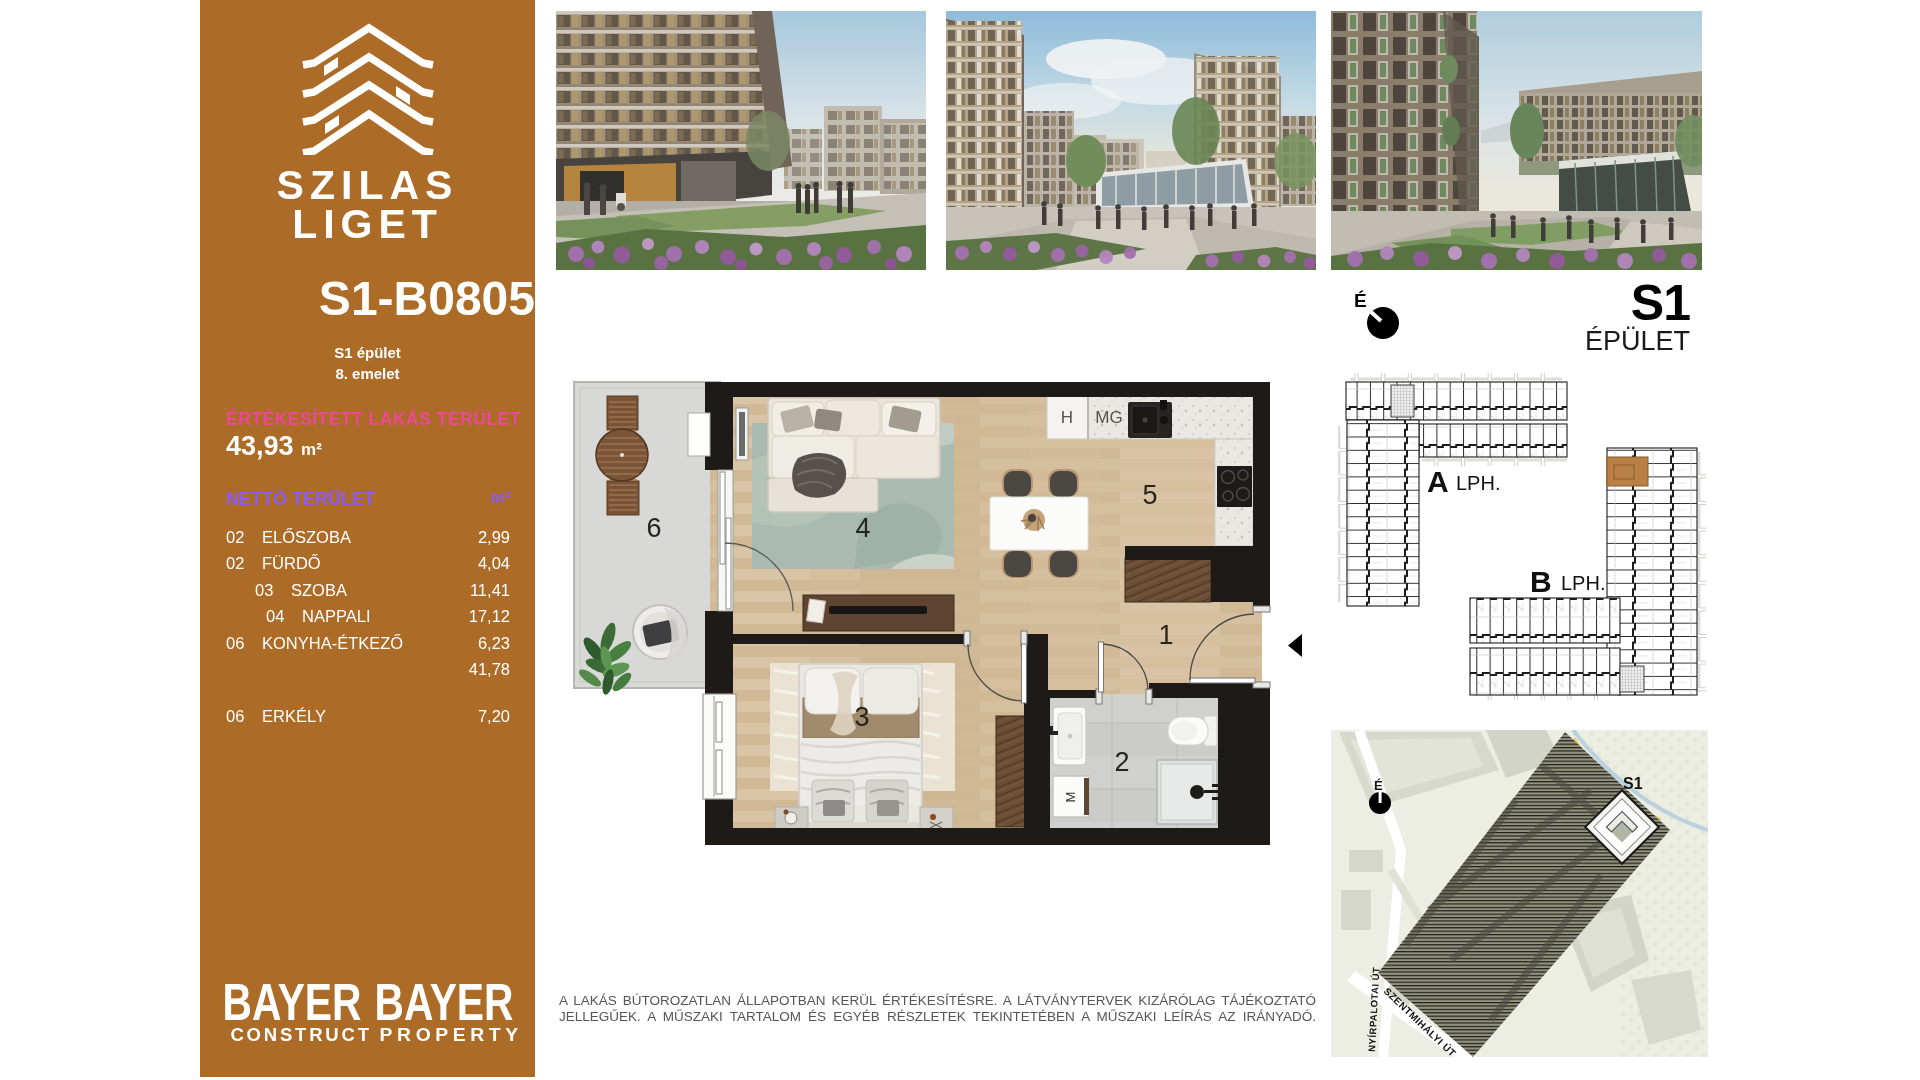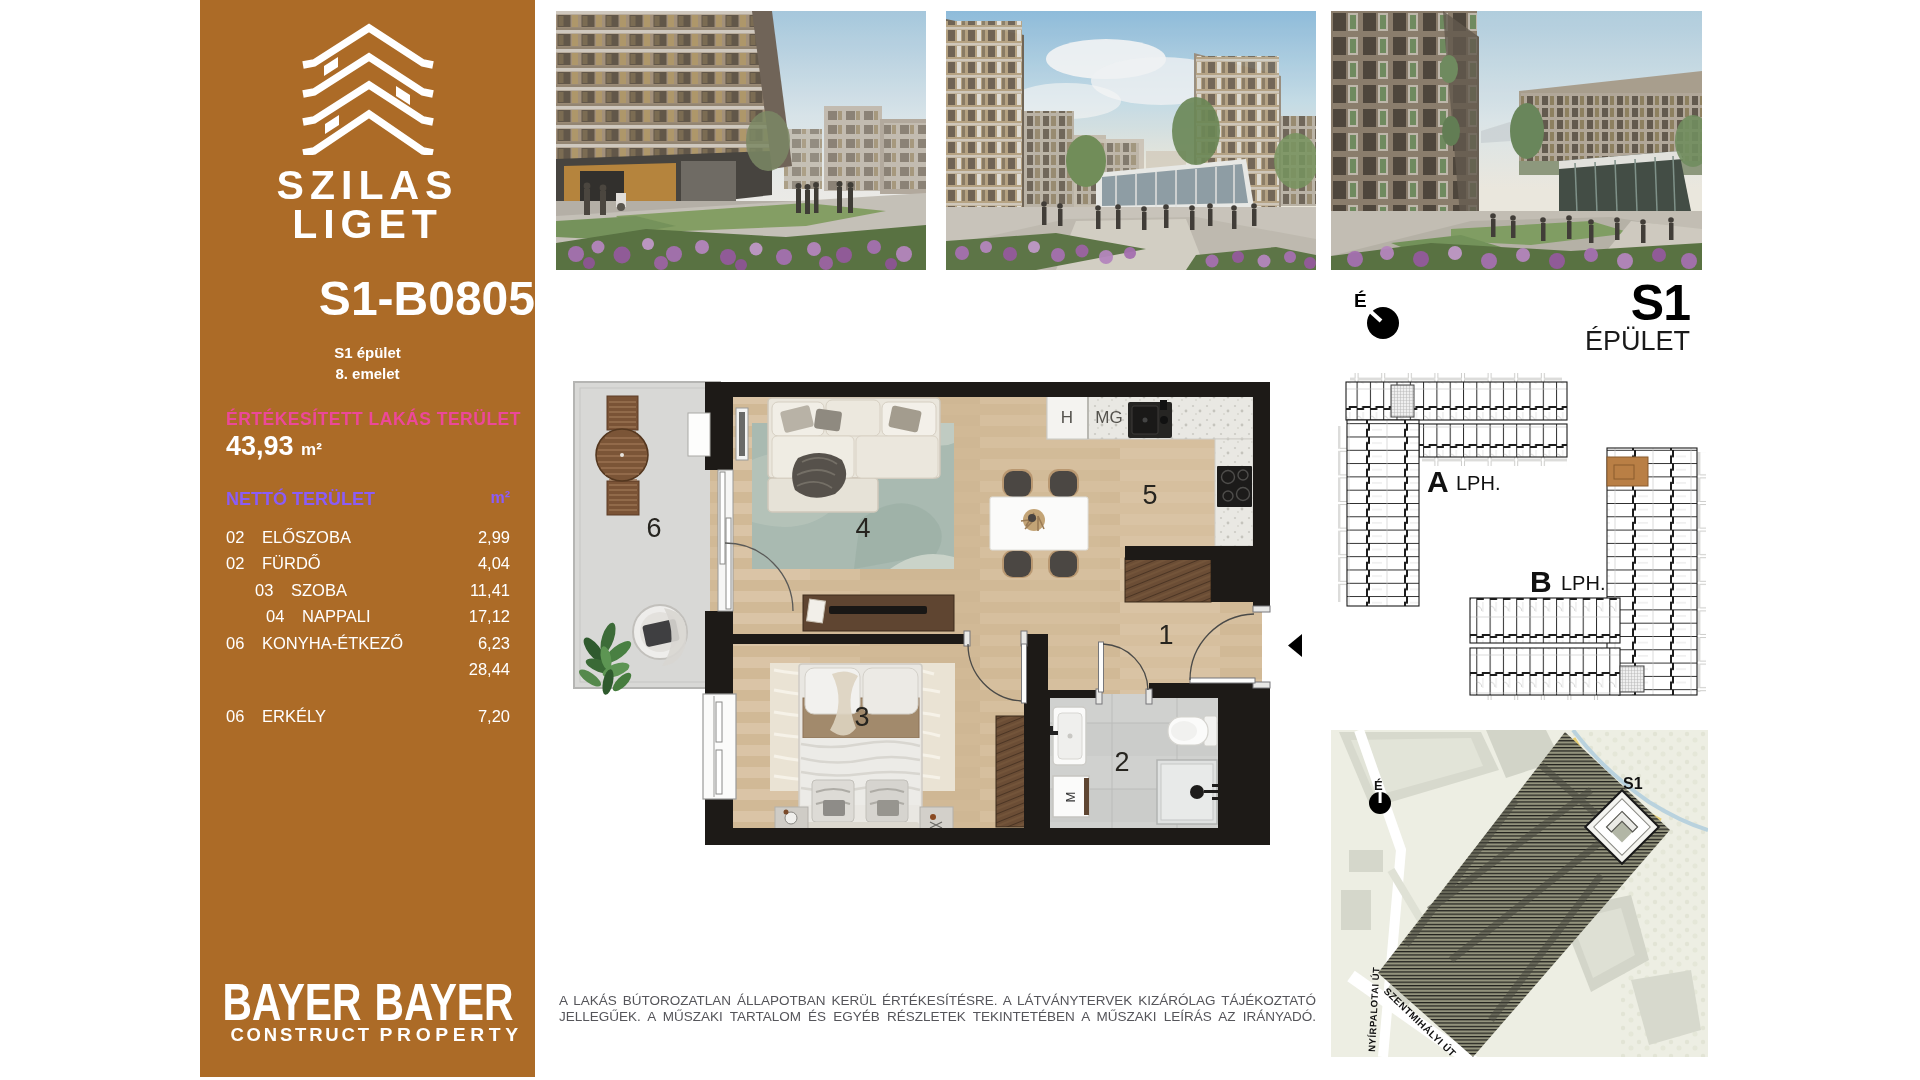--- a/index.html
+++ b/index.html
@@ -36,21 +36,21 @@
 <div class="abs" style="left:226px;top:431px;color:#fff;font-weight:bold;font-size:27px;">43,93 <span style="font-size:17px;">m²</span></div>
 
 <div class="abs" style="left:226px;top:489px;width:284px;color:#8b5cf6;font-weight:bold;font-size:18px;">NETTÓ TERÜLET<span style="float:right;font-size:16px;">m²</span></div>
 
 <div class="abs" style="left:226px;top:524px;width:284px;color:#fff;font-size:16.5px;line-height:26.4px;">
   <div><span style="display:inline-block;width:36px;">02</span>ELŐSZOBA<span style="float:right;">2,99</span></div>
   <div><span style="display:inline-block;width:36px;">02</span>FÜRDŐ<span style="float:right;">4,04</span></div>
   <div><span style="display:inline-block;width:36px;margin-left:29px;">03</span>SZOBA<span style="float:right;">11,41</span></div>
   <div><span style="display:inline-block;width:36px;margin-left:40px;">04</span>NAPPALI<span style="float:right;">17,12</span></div>
   <div><span style="display:inline-block;width:36px;">06</span>KONYHA-ÉTKEZŐ<span style="float:right;">6,23</span></div>
-  <div style="text-align:right;">28,44</div>
+  <div style="text-align:right;">41,78</div>
 </div>
 
 <div class="abs" style="left:226px;top:707px;width:284px;color:#fff;font-size:16.5px;">
   <div><span style="display:inline-block;width:36px;">06</span>ERKÉLY<span style="float:right;">7,20</span></div>
 </div>
 
 <div class="abs" style="left:222px;top:981px;width:140px;text-align:center;color:#fff;">
   <div style="position:relative;left:-50px;width:240px;font-weight:bold;font-size:51px;line-height:44px;transform:scale(0.8,1);transform-origin:center;">BAYER</div>
   <div style="font-weight:bold;font-size:21px;letter-spacing:3.2px;margin-top:-1px;transform:scale(0.88,0.9);transform-origin:center top;">CONSTRUCT</div>
 </div>

